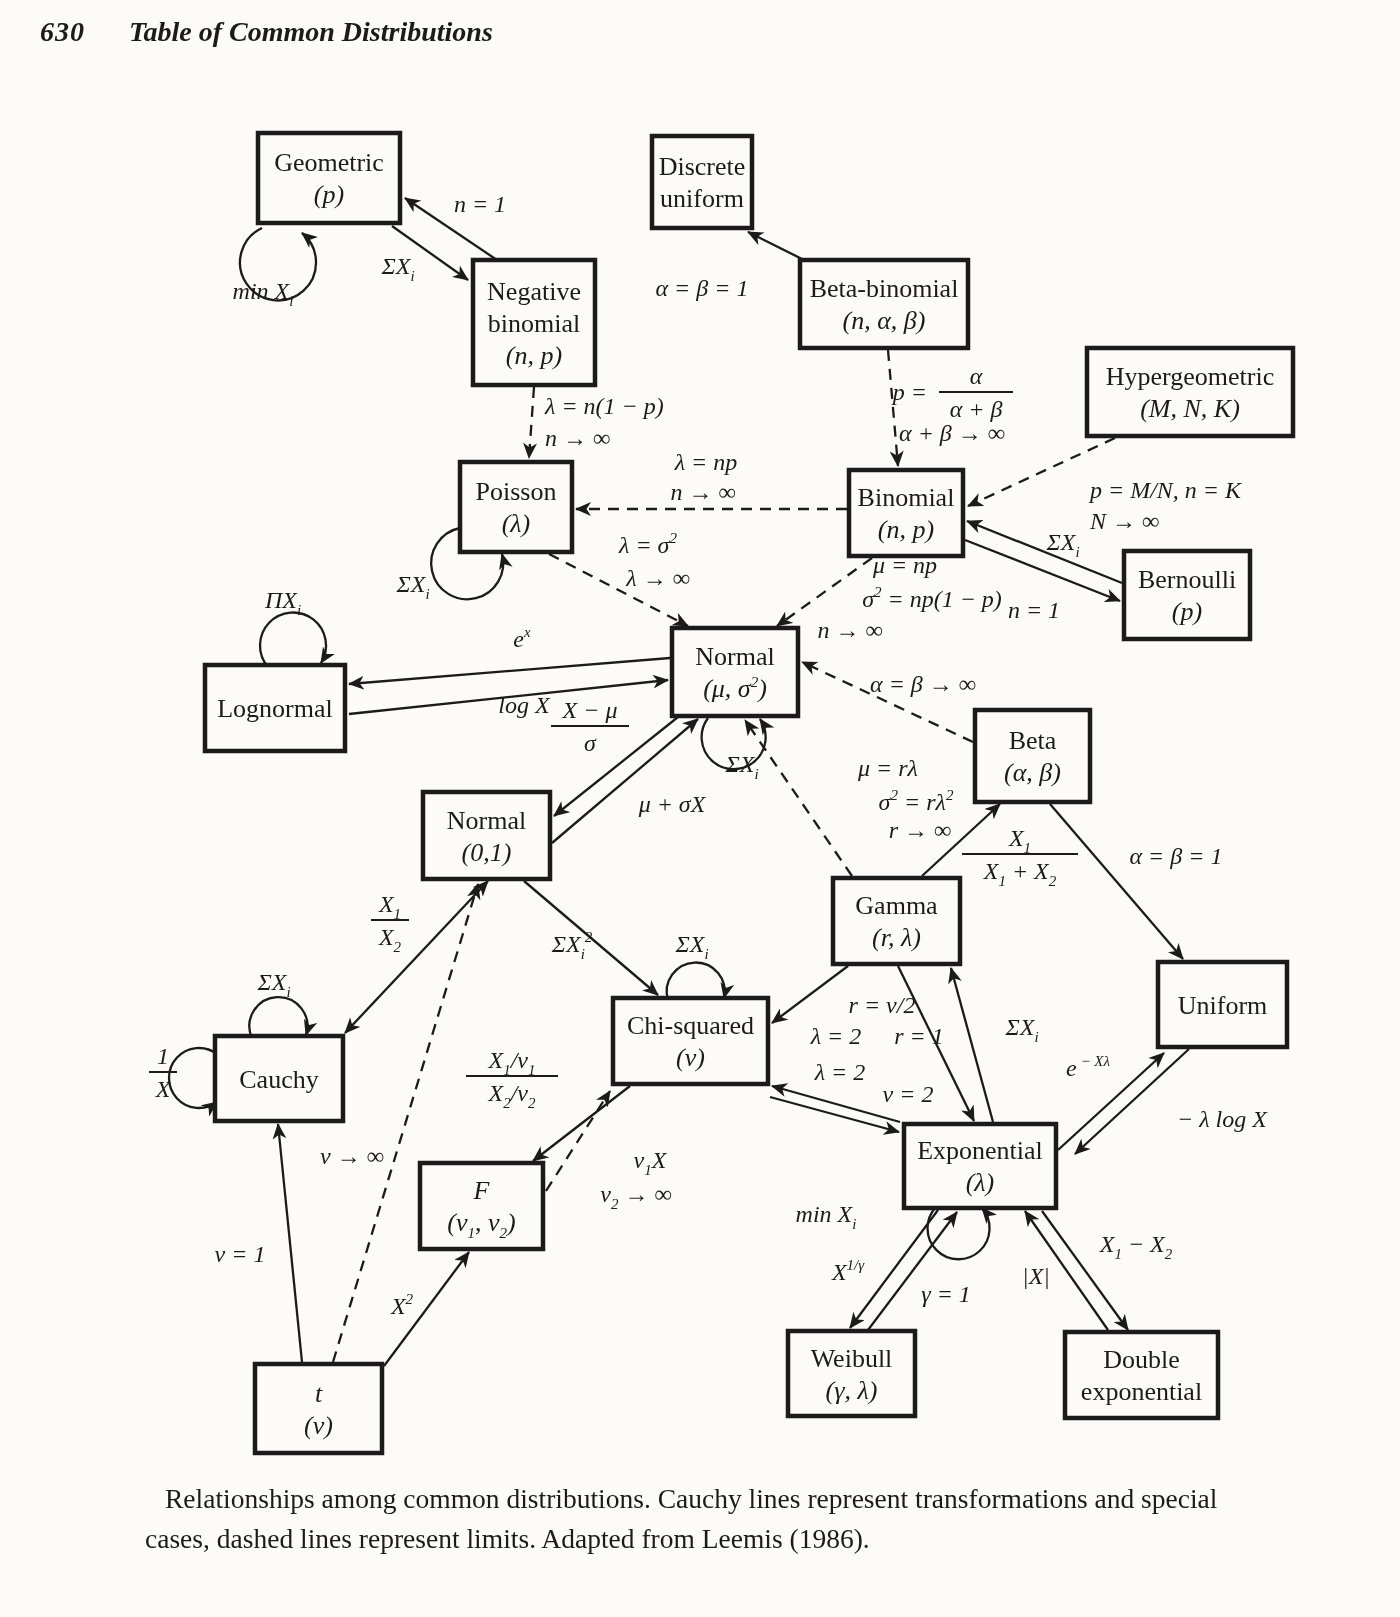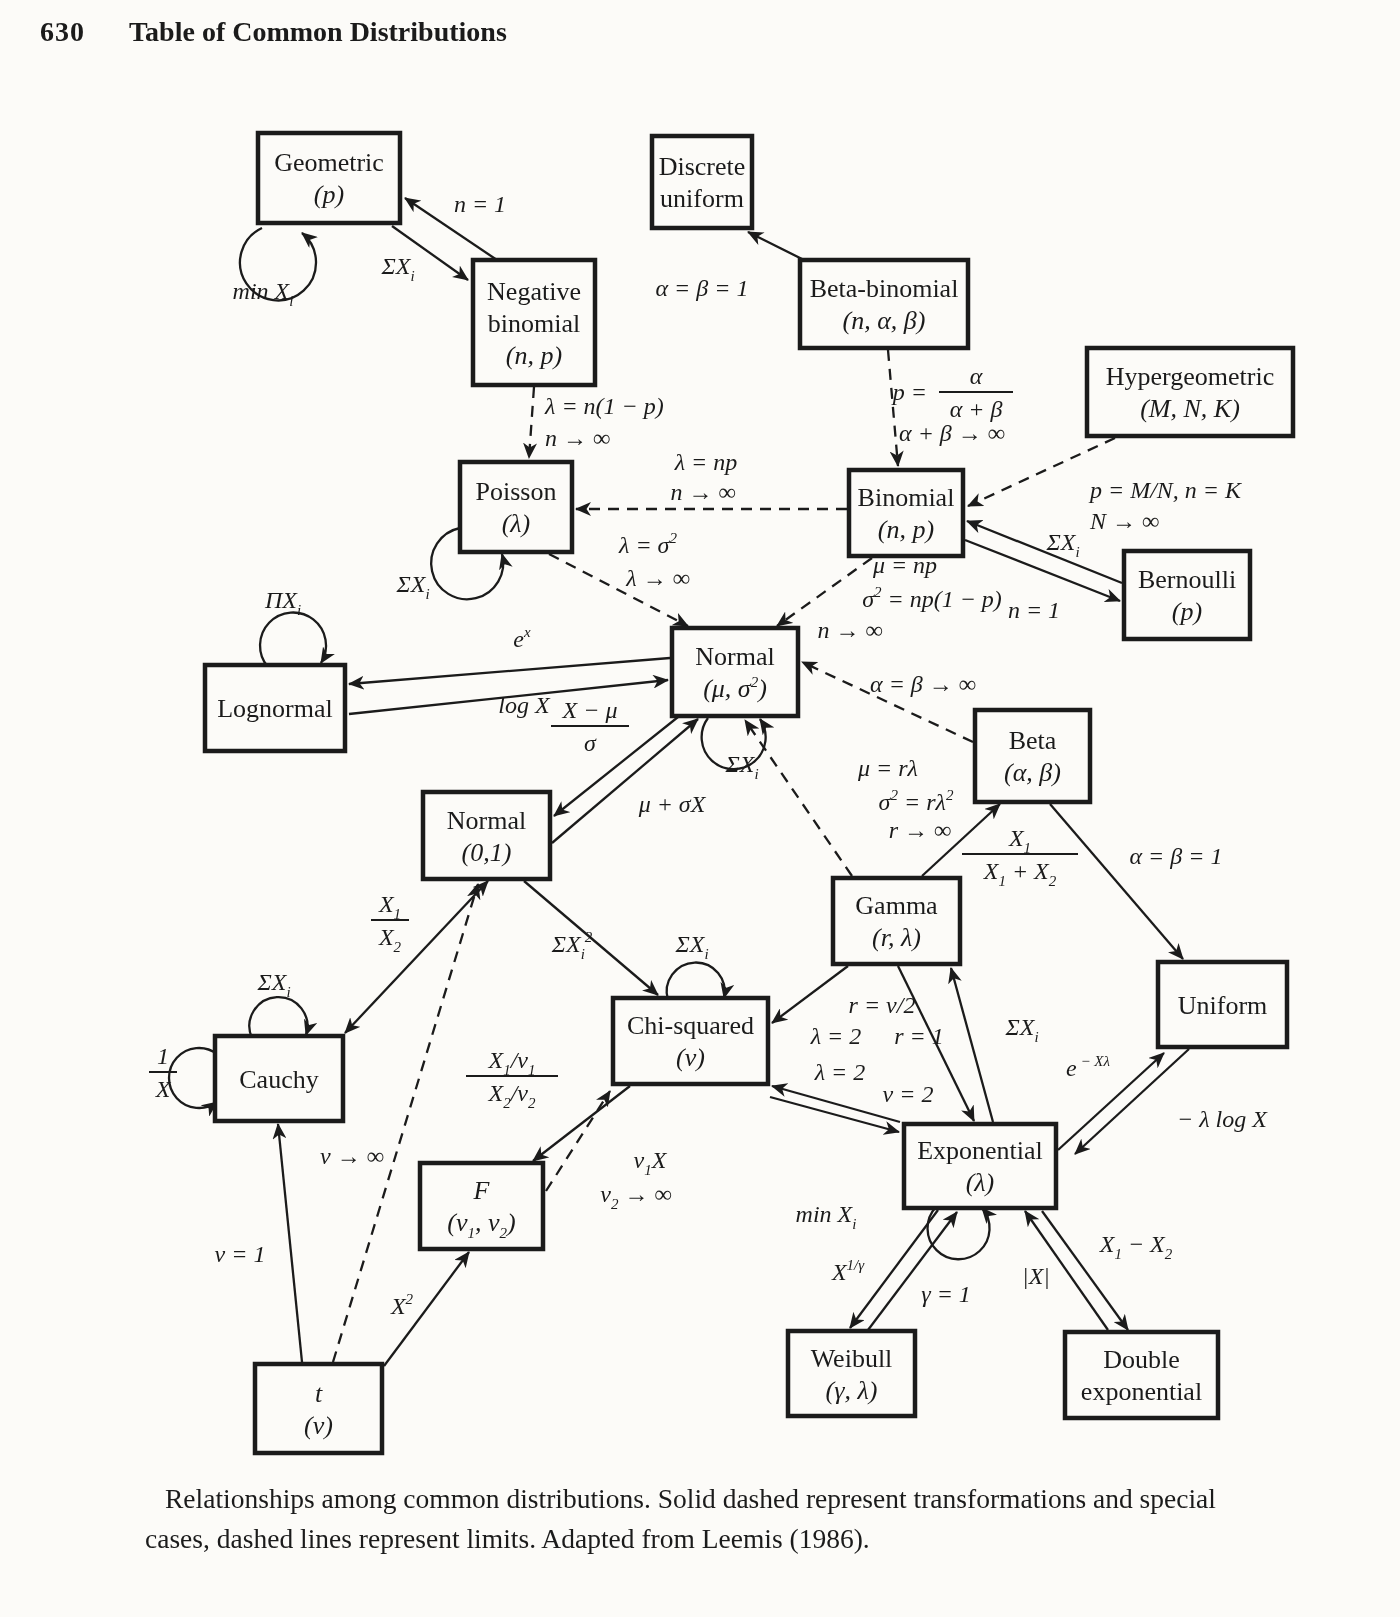--- a/index.html
+++ b/index.html
@@ -3,21 +3,21 @@
 <meta charset="utf-8">
 <style>
   :root{ --ink:#1b1b1b; --paper:#fcfbf8; }
   html,body{margin:0;padding:0;}
   body{
     width:1400px;height:1617px;position:relative;
     background:var(--paper);
     font-family:"Liberation Serif", serif;
     color:var(--ink);
   }
-  #page-header{position:absolute;left:40px;top:16px;font-size:28px;white-space:nowrap;}
+  #page-header{position:absolute;left:40px;top:16px;font-size:28px;font-style:italic;white-space:nowrap;}
   #page-number{font-weight:bold;margin-right:44px;letter-spacing:1px;}
   #page-title{font-weight:600;}
   #diagram-wrap{position:absolute;left:0;top:0;width:1340px;height:1617px;}
   svg{position:absolute;left:0;top:0;}
   .box{fill:var(--paper);stroke:var(--ink);stroke-width:4.5px;}
   .nodetext{font-size:26px;fill:var(--ink);text-anchor:middle;}
   .it{font-style:italic;}
   .edge{stroke:var(--ink);stroke-width:2.3px;fill:none;}
   .dashed{stroke-dasharray:11 8;}
   .elabel{font-size:24px;font-style:italic;fill:var(--ink);}
@@ -365,15 +365,15 @@
           <line x1="149" y1="1072" x2="177" y2="1072" class="fracbar"></line>
           <text x="163" y="1097" text-anchor="middle" class="elabel"><tspan>X</tspan></text>
         </g>
         <text x="692" y="952" text-anchor="middle" class="elabel"><tspan>ΣX</tspan><tspan dy="7" class="ss">i</tspan></text>
         <text x="826" y="1222" text-anchor="middle" class="elabel"><tspan>min X</tspan><tspan dy="7" class="ss">i</tspan></text>
       </g>
     </svg>
   </div>
 
 <div id="caption">
-  <div><b>Relationships among common distributions</b><span>.  Solid dashed represent transformations and special</span></div>
+  <div><b>Relationships among common distributions</b><span>.  Cauchy lines represent transformations and special</span></div>
   <div>cases, dashed lines represent limits.  Adapted from Leemis (1986).</div>
 </div>
 
 </body></html>

